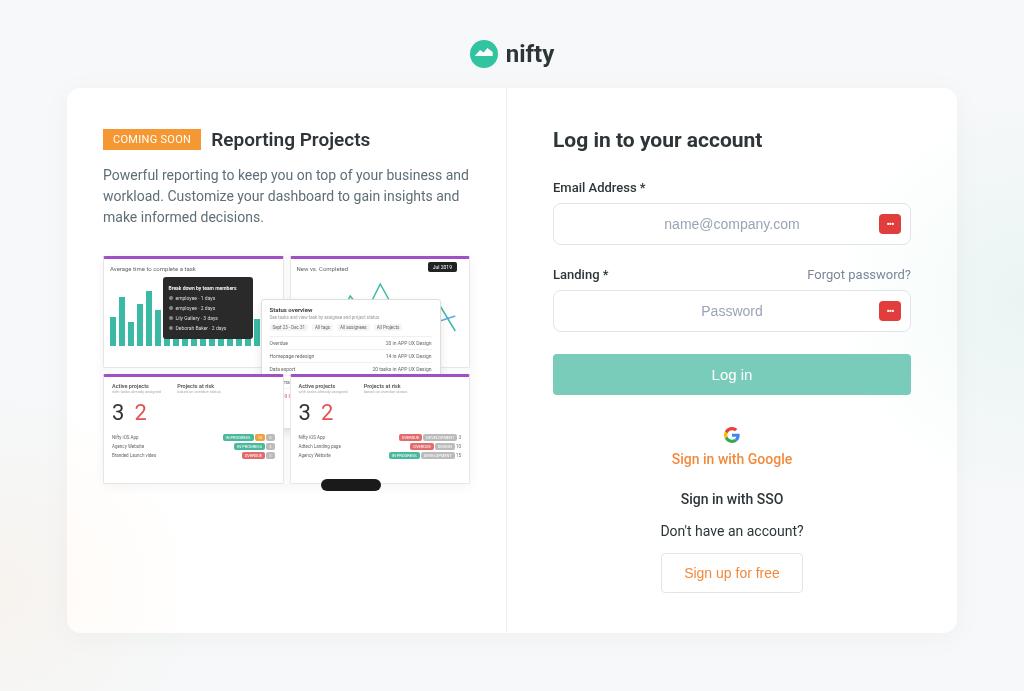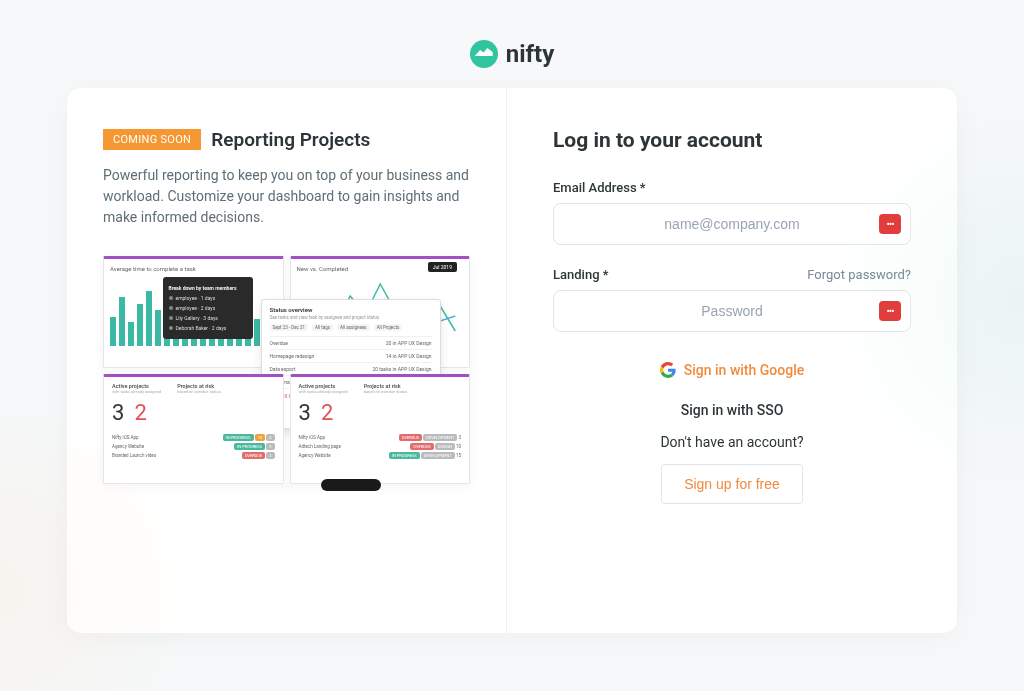--- a/index.html
+++ b/index.html
@@ -276,21 +276,21 @@
     .sso-btn {
       display: flex;
       align-items: center;
       justify-content: center;
       gap: 8px;
       padding: 8px;
       font-size: 14px;
       cursor: pointer;
       margin-bottom: 8px;
     }
-    .google-btn { color: #f28a3d; font-weight: 500; }
+    .google-btn { color: #f28a3d; font-weight: 500; flex-direction: column; }
     .sso-plain { color: #2d3538; font-weight: 500; }
     .google-icon {
       width: 16px; height: 16px;
     }
     .divider {
       display: flex;
       align-items: center;
       margin: 6px 0 14px;
     }
     .divider::before, .divider::after {
@@ -496,20 +496,21 @@
 
     <div class="field-label">
       <span>Landing *</span>
       <a href="#" class="forgot-link">Forgot password?</a>
     </div>
     <div class="input-wrap">
       <input type="password" class="text-input" placeholder="Password" style="">
       <div class="pw-manager-icon">•••</div>
     </div>
 
+    <button class="login-btn">Log in</button>
 
     <div class="sso-btn google-btn">
       <svg class="google-icon" viewBox="0 0 48 48">
         <path fill="#EA4335" d="M24 9.5c3.54 0 6.71 1.22 9.21 3.6l6.85-6.85C35.9 2.38 30.47 0 24 0 14.62 0 6.51 5.38 2.56 13.22l7.98 6.19C12.43 13.72 17.74 9.5 24 9.5z"></path>
         <path fill="#4285F4" d="M46.98 24.55c0-1.57-.15-3.09-.38-4.55H24v9.02h12.94c-.58 2.96-2.26 5.48-4.78 7.18l7.73 6c4.51-4.18 7.09-10.36 7.09-17.65z"></path>
         <path fill="#FBBC05" d="M10.53 28.59c-.48-1.45-.76-2.99-.76-4.59s.27-3.14.76-4.59l-7.98-6.19C.92 16.46 0 20.12 0 24c0 3.88.92 7.54 2.56 10.78l7.97-6.19z"></path>
         <path fill="#34A853" d="M24 48c6.48 0 11.93-2.13 15.89-5.81l-7.73-6c-2.15 1.45-4.92 2.3-8.16 2.3-6.26 0-11.57-4.22-13.47-9.91l-7.98 6.19C6.51 42.62 14.62 48 24 48z"></path>
       </svg>
       <span>Sign in with Google</span>
     </div>

